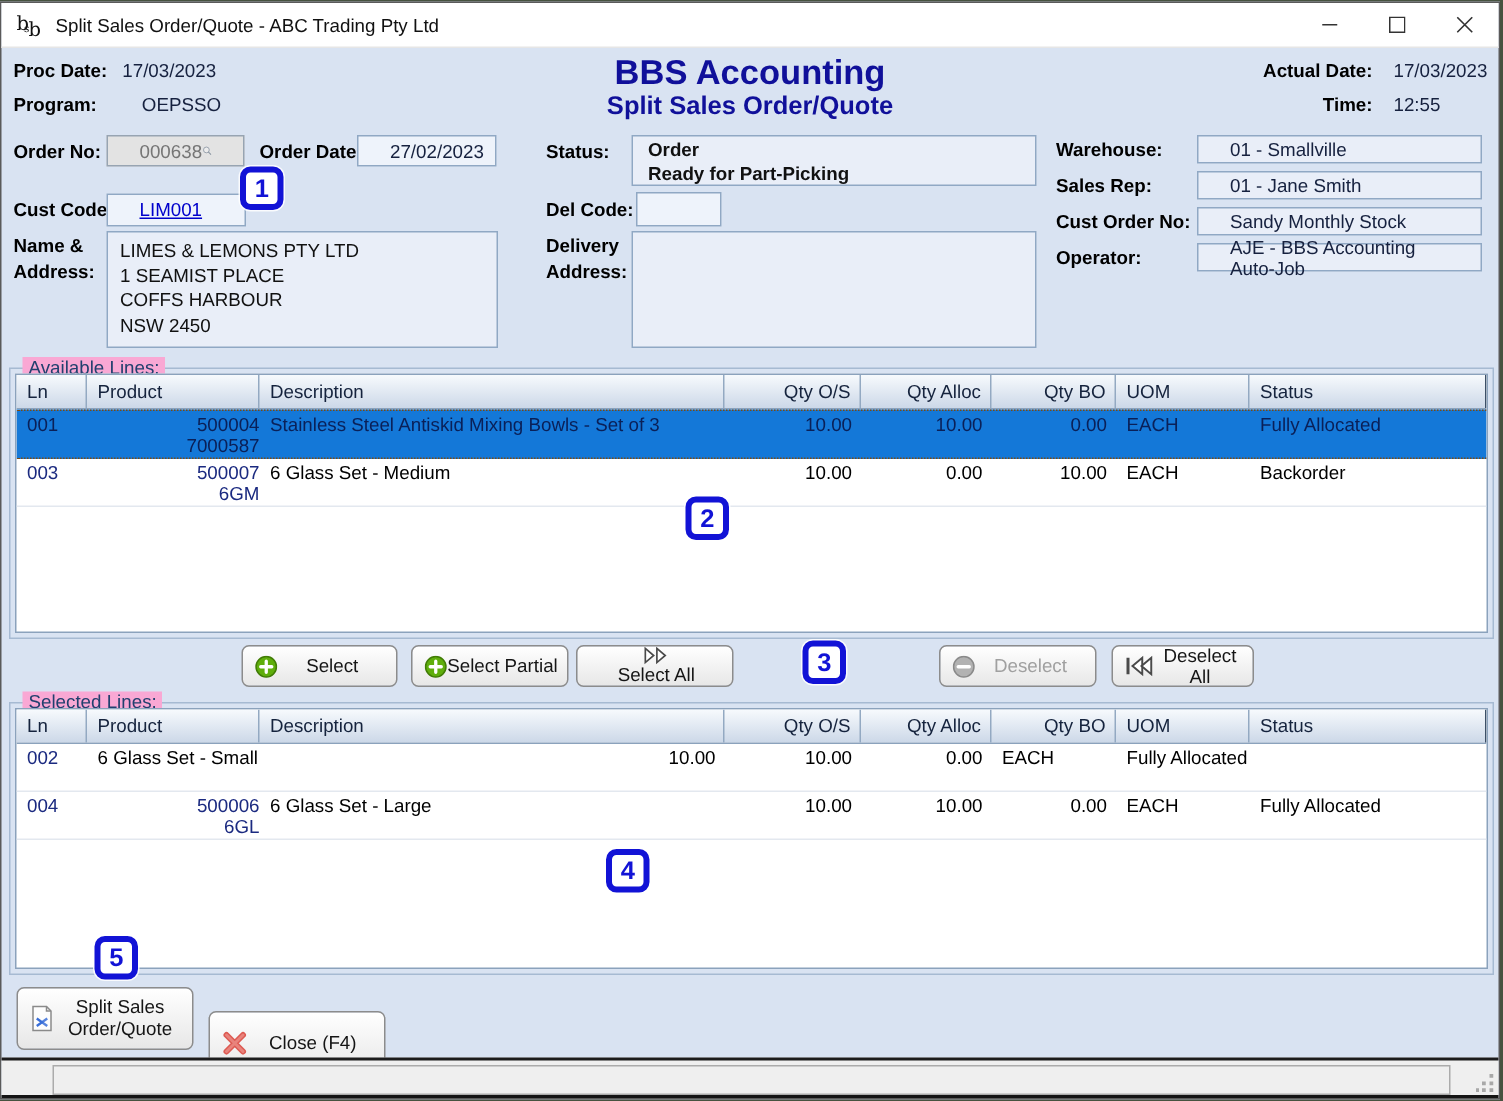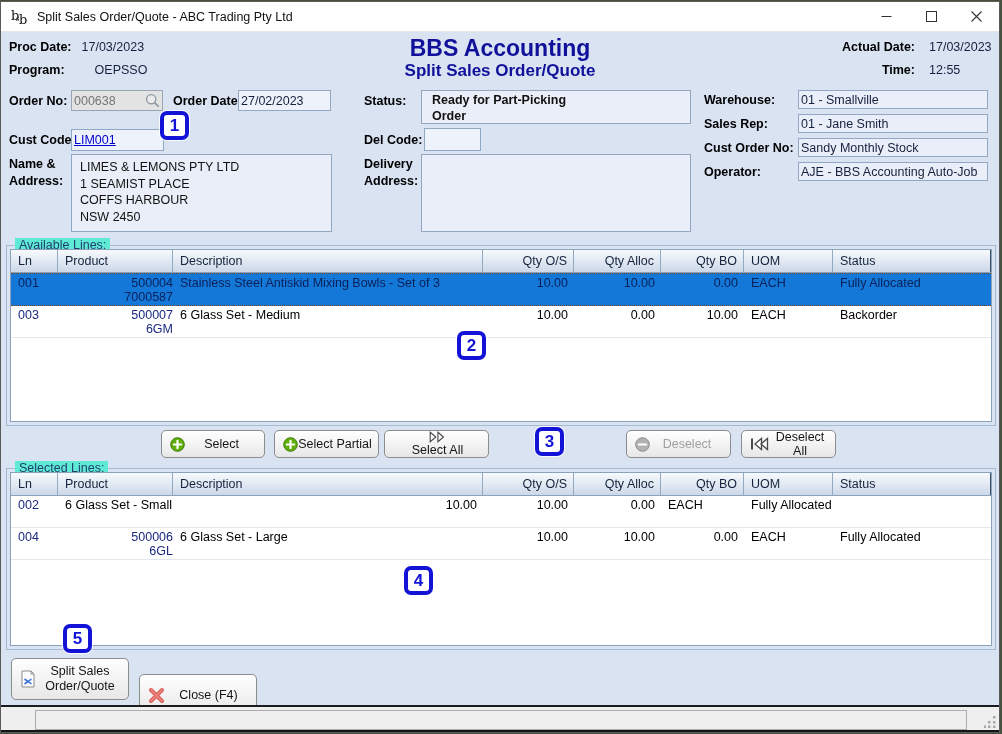--- a/index.html
+++ b/index.html
@@ -21,30 +21,30 @@
   .hdr-left-1{position:absolute;left:8px;top:38px;display:flex;gap:10px;}
   .hdr-left-2{position:absolute;left:8px;top:61px;display:flex;gap:30px;}
   .app-title{position:absolute;left:0;right:0;top:33px;text-align:center;font-size:23px;font-weight:700;color:#10109a;}
   .screen-title{position:absolute;left:0;right:0;top:59px;text-align:center;font-size:17px;font-weight:700;color:#10109a;}
   .hdr-right-lbl1{position:absolute;right:84px;top:38px;}
   .hdr-right-val1{position:absolute;left:928px;top:38px;}
   .hdr-right-lbl2{position:absolute;right:84px;top:61px;}
   .hdr-right-val2{position:absolute;left:928px;top:61px;}
 
   
-  .field{position:absolute;box-sizing:border-box;border:1px solid #90a8c4;background:#eef3fb;font-size:12.5px;color:#16213f;display:flex;align-items:center;padding:0 2px;}
+  .field{position:absolute;box-sizing:border-box;border:1px solid #90a8c4;background:#eef3fb;font-size:12.5px;color:#16213f;display:flex;align-items:center;padding:0 21px;}
   .field.readonly{background:#e9eef8;}
   .field.disabled{background:#e3e3e3;border-color:#97a4b2;color:#767676;}
   .box{position:absolute;box-sizing:border-box;border:1px solid #90a8c4;background:#e9eef8;font-size:12.5px;color:#111;}
   .link{color:#0000cc;text-decoration:underline;font-size:12.5px;}
   .mag{margin-left:auto;}
 
   
   .groupbox{position:absolute;left:5px;width:990px;border:1px solid #a6bad2;box-sizing:border-box;}
-  .groupbox .gb-label{position:absolute;top:-8px;left:8px;background:#5eead4;padding:0 4px;font-size:12.5px;color:#21406e;}
+  .groupbox .gb-label{position:absolute;top:-8px;left:8px;background:#f9a8d4;padding:0 4px;font-size:12.5px;color:#21406e;}
   .gridtable{position:absolute;left:3px;top:3px;right:3px;bottom:3px;background:#fff;border:1px solid #8ba2bc;box-sizing:border-box;overflow:hidden;}
   .trow{display:grid;grid-template-columns:47px 115px 310px 91px 87px 83px 89px auto;}
   .thead{height:22px;background:linear-gradient(#f7fafd,#ccd8e8);border-bottom:1px solid #8ba2bc;}
   .thead .cell{border-right:1px solid #93a9c2;display:flex;align-items:center;font-size:12.5px;color:#15233d;box-sizing:border-box;}
   .thead .cell:last-child{border-right:1px solid #3c4f66;}
   .cell.cl{padding-left:7px;justify-content:flex-start;}
   .cell.cr{padding-right:6px;justify-content:flex-end;}
   .drow{height:31px;border-bottom:1px solid #e3e8ef;text-align:right;}
   .drow .cell{display:flex;font-size:12.5px;color:#000;box-sizing:border-box;padding-top:2px;}
   .drow .cell.cr{justify-content:flex-end;}
@@ -137,22 +137,22 @@
   <span class="lbl" style="position:absolute;left:8px;top:172px;">Address:</span>
   <div class="box" style="left:70px;top:152px;width:261px;height:78px;padding:4px 8px;line-height:16.5px;">
     <div>LIMES &amp; LEMONS PTY LTD</div>
     <div>1 SEAMIST PLACE</div>
     <div>COFFS HARBOUR</div>
     <div>NSW 2450</div>
   </div>
 
   <span class="lbl" style="position:absolute;left:363px;top:92px;">Status:</span>
   <div class="box" style="left:420px;top:88px;width:270px;height:34px;padding:2px 10px;font-weight:700;line-height:15.5px;">
+    <div>Order</div>
     <div>Ready for Part-Picking</div>
-    <div>Order</div>
   </div>
   <span class="lbl" style="position:absolute;left:363px;top:131px;">Del Code:</span>
   <div class="field" style="left:423px;top:126px;width:57px;height:23px;">
     <span></span>
   </div>
   <span class="lbl" style="position:absolute;left:363px;top:155px;">Delivery</span>
   <span class="lbl" style="position:absolute;left:363px;top:172px;">Address:</span>
   <div class="box" style="left:420px;top:152px;width:270px;height:78px;">
     <span></span>
   </div>

